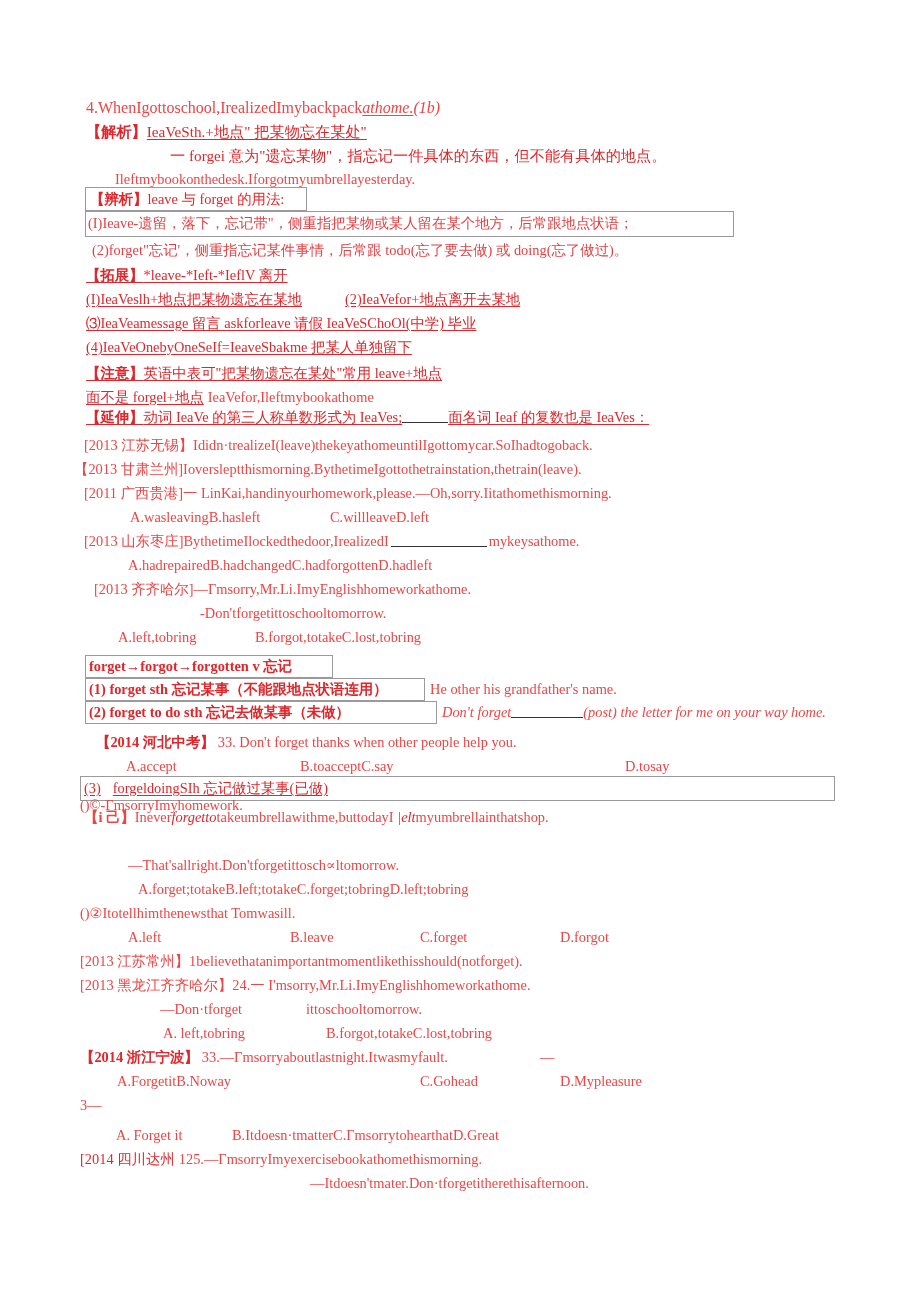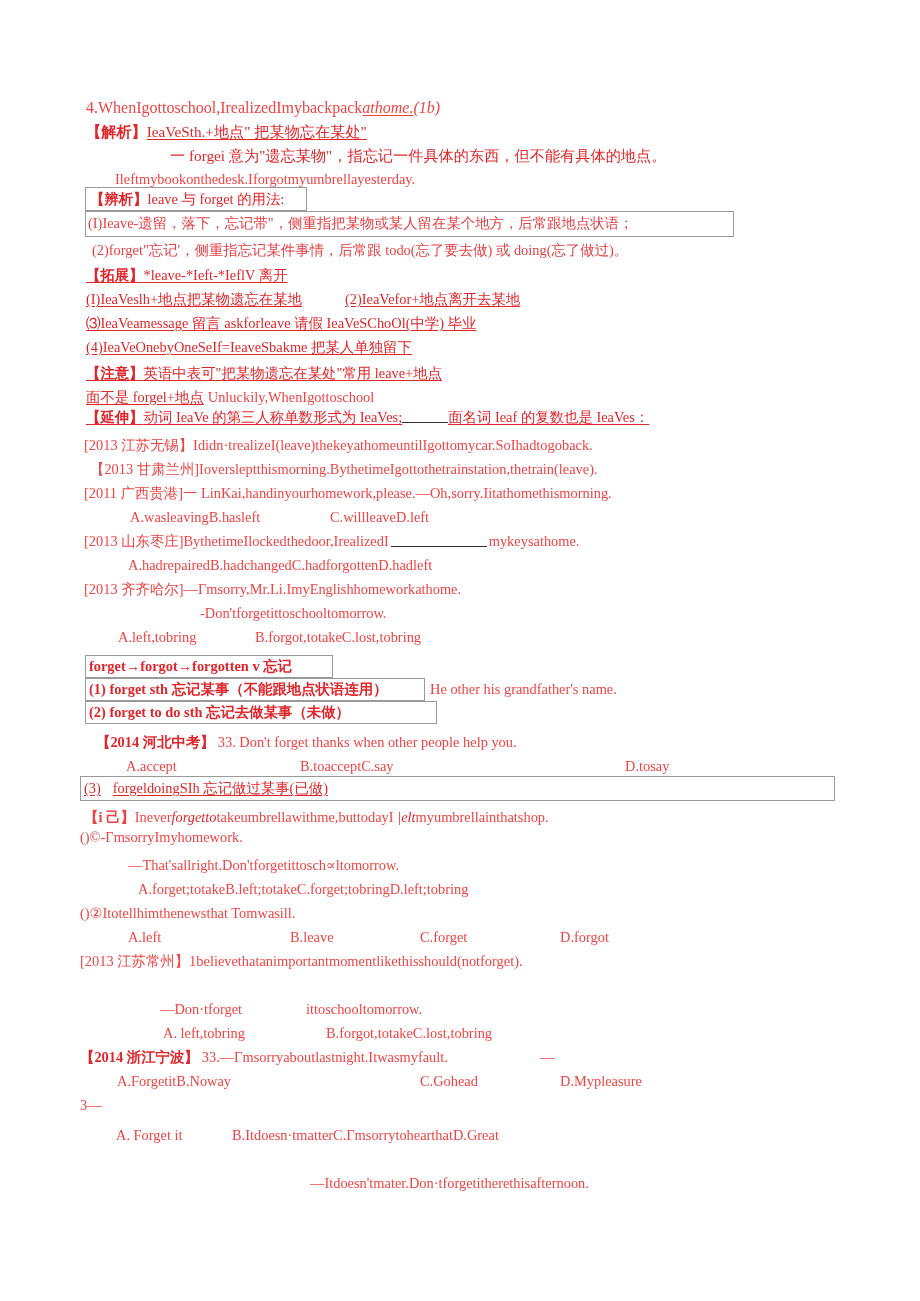--- a/index.html
+++ b/index.html
@@ -61,79 +61,82 @@
   <div class="ln md red" style="left:86px;top:268px;"><span class="bold u">【拓展】</span><span class="u">*leave-*Ieft-*IeflV 离开</span></div>
 
   <div class="ln md red" style="left:86px;top:292px;"><span class="u">(I)IeaVeslh+地点把某物遗忘在某地</span></div>
   <div class="ln md red" style="left:345px;top:292px;"><span class="u">(2)IeaVefor+地点离开去某地</span></div>
 
   <div class="ln md red" style="left:86px;top:316px;"><span class="u">⑶IeaVeamessage 留言 askforleave 请假 IeaVeSChoOl(中学) 毕业</span></div>
   <div class="ln md red" style="left:86px;top:340px;"><span class="u">(4)IeaVeOnebyOneSeIf=IeaveSbakme 把某人单独留下</span></div>
 
   <div class="ln md red" style="left:86px;top:366px;"><span class="bold u">【注意】</span><span class="u">英语中表可"把某物遗忘在某处"常用 leave+地点</span></div>
 
-  <div class="ln md" style="left:86px;top:390px;"><span class="red u">面不是 forgel+地点</span><span class="blk" style="padding-left:4px;">Unluckily,WhenIgottoschool</span></div>
+  <div class="ln md" style="left:86px;top:390px;"><span class="red u">面不是 forgel+地点</span><span class="blk" style="padding-left:4px;">IeaVefor,Ileftmybookathome</span></div>
 
   <div class="ln md red" style="left:86px;top:410px;"><span class="bold u">【延伸】</span><span class="u">动词 IeaVe 的第三人称单数形式为 IeaVes;</span><span class="blank" style="width:46px;"></span><span class="u">面名词 Ieaf 的复数也是 IeaVes：</span></div>
 
   <div class="ln md blk" style="left:84px;top:438px;">[2013 江苏无锡】Ididn·trealizeI(leave)thekeyathomeuntilIgottomycar.SoIhadtogoback.</div>
-  <div class="ln md blk" style="left:90px;top:462px;">【2013 甘肃兰州]Ioversleptthismorning.BythetimeIgottothetrainstation,thetrain(leave).</div>
+  <div class="ln md blk" style="left:74px;top:462px;">【2013 甘肃兰州]Ioversleptthismorning.BythetimeIgottothetrainstation,thetrain(leave).</div>
   <div class="ln md blk" style="left:84px;top:486px;">[2011 广西贵港]一 LinKai,handinyourhomework,please.—Oh,sorry.Iitathomethismorning.</div>
   <div class="ln md blk" style="left:130px;top:510px;">A.wasleavingB.hasleft</div>
   <div class="ln md blk" style="left:330px;top:510px;">C.willleaveD.left</div>
 
   <div class="ln md blk" style="left:84px;top:534px;"><span>[2013 山东枣庄]BythetimeIlockedthedoor,IrealizedI</span><span class="blank" style="width:96px;margin:0 2px;"></span><span>mykeysathome.</span></div>
   <div class="ln md blk" style="left:128px;top:558px;">A.hadrepairedB.hadchangedC.hadforgottenD.hadleft</div>
 
-  <div class="ln md blk" style="left:84px;top:582px;">[2013 齐齐哈尔]—Γmsorry,Mr.Li.ImyEnglishhomeworkathome.</div>
+  <div class="ln md blk" style="left:94px;top:582px;">[2013 齐齐哈尔]—Γmsorry,Mr.Li.ImyEnglishhomeworkathome.</div>
   <div class="ln md blk" style="left:200px;top:606px;">-Don'tforgetittoschooltomorrow.</div>
   <div class="ln md blk" style="left:118px;top:630px;">A.left,tobring</div>
   <div class="ln md blk" style="left:255px;top:630px;">B.forgot,totakeC.lost,tobring</div>
 
   <div class="box" style="left:85px;top:655px;width:248px;height:23px;"></div>
   <div class="boxtxt md red bold" style="left:89px;top:659px;">forget→forgot→forgotten   v 忘记</div>
 
   <div class="box" style="left:85px;top:678px;width:340px;height:23px;"></div>
   <div class="boxtxt md red bold" style="left:89px;top:682px;">(1) forget sth  忘记某事（不能跟地点状语连用）</div>
   <div class="boxtxt md blk" style="left:430px;top:682px;">He other his grandfather's name.</div>
 
   <div class="box" style="left:85px;top:701px;width:352px;height:23px;"></div>
   <div class="boxtxt md red bold" style="left:89px;top:705px;">(2) forget to do sth  忘记去做某事（未做）</div>
+  <div class="boxtxt md blk it" style="left:442px;top:705px;"><span>Don't forget</span><span class="blank" style="width:72px;"></span><span>(post) the letter for me on your way home.</span></div>
 
   <div class="ln md" style="left:96px;top:735px;"><span class="red bold">【2014 河北中考】</span><span class="blk" style="padding-left:3px;">33. Don't forget thanks when other people help you.</span></div>
   <div class="ln md blk" style="left:126px;top:759px;">A.accept</div>
   <div class="ln md blk" style="left:300px;top:759px;">B.toacceptC.say</div>
   <div class="ln md blk" style="left:625px;top:759px;">D.tosay</div>
 
   <div class="box" style="left:80px;top:776px;width:755px;height:25px;"></div>
   <div class="boxtxt md red" style="left:84px;top:781px;"><span class="u">(3)</span><span class="u" style="padding-left:12px;">forgeldoingSIh 忘记做过某事(已做)</span></div>
 
   <div class="ln md" style="left:84px;top:810px;"><span class="blk bold">【i 己】</span><span class="blk">Inever</span><span class="red it">forgetto</span><span class="blk">takeumbrellawithme,buttodayI </span><span class="red it">|elt</span><span class="blk">myumbrellainthatshop.</span></div>
 
-  <div class="ln md blk" style="left:80px;top:830px;">()©-ΓmsorryImyhomework.</div>
+  <div class="ln md blk" style="left:80px;top:798px;">()©-ΓmsorryImyhomework.</div>
   <div class="ln md blk" style="left:128px;top:858px;">—That'sallright.Don'tforgetittosch∝ltomorrow.</div>
   <div class="ln md blk" style="left:138px;top:882px;">A.forget;totakeB.left;totakeC.forget;tobringD.left;tobring</div>
 
   <div class="ln md blk" style="left:80px;top:906px;">()②Itotellhimthenewsthat Tomwasill.</div>
   <div class="ln md blk" style="left:128px;top:930px;text-align:right;">A.left</div>
   <div class="ln md blk" style="left:290px;top:930px;">B.leave</div>
   <div class="ln md blk" style="left:420px;top:930px;">C.forget</div>
   <div class="ln md blk" style="left:560px;top:930px;">D.forgot</div>
 
   <div class="ln md blk" style="left:80px;top:954px;">[2013 江苏常州】1believethatanimportantmomentlikethisshould(notforget).</div>
+  <div class="ln md blk" style="left:80px;top:978px;">[2013 黑龙江齐齐哈尔】24.一 I'msorry,Mr.Li.ImyEnglishhomeworkathome.</div>
   <div class="ln md blk" style="left:160px;top:1002px;">—Don·tforget</div>
   <div class="ln md blk" style="left:306px;top:1002px;">ittoschooltomorrow.</div>
   <div class="ln md blk" style="left:163px;top:1026px;">A.   left,tobring</div>
   <div class="ln md blk" style="left:326px;top:1026px;">B.forgot,totakeC.lost,tobring</div>
 
   <div class="ln md" style="left:80px;top:1050px;"><span class="red bold">【2014 浙江宁波】</span><span class="blk" style="padding-left:3px;">33.—Γmsorryaboutlastnight.Itwasmyfault.</span></div>
   <div class="ln md blk" style="left:540px;top:1050px;">—</div>
   <div class="ln md blk" style="left:117px;top:1074px;">A.ForgetitB.Noway</div>
   <div class="ln md blk" style="left:420px;top:1074px;">C.Gohead</div>
   <div class="ln md blk" style="left:560px;top:1074px;">D.Mypleasure</div>
 
   <div class="ln md blk" style="left:80px;top:1098px;">3—</div>
   <div class="ln md blk" style="left:116px;top:1128px;">A. Forget it</div>
   <div class="ln md blk" style="left:232px;top:1128px;">B.Itdoesn·tmatterC.ΓmsorrytohearthatD.Great</div>
 
+  <div class="ln md" style="left:80px;top:1152px;"><span class="red">[2014 四川达州</span><span class="blk" style="padding-left:4px;">125.—ΓmsorryImyexercisebookathomethismorning.</span></div>
   <div class="ln md blk" style="left:310px;top:1176px;">—Itdoesn'tmater.Don·tforgetitherethisafternoon.</div>
 
 </div>
 
 </body></html>

